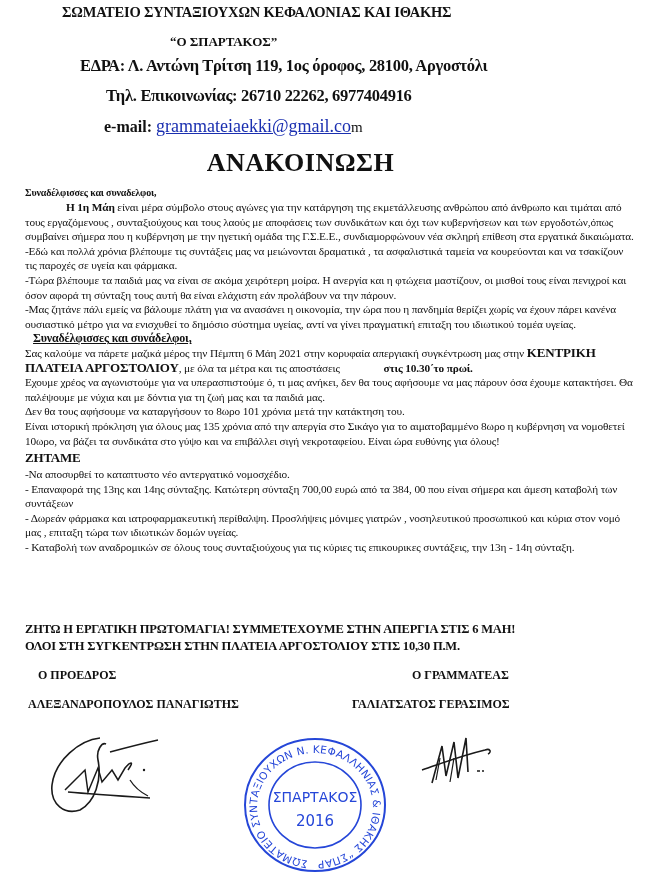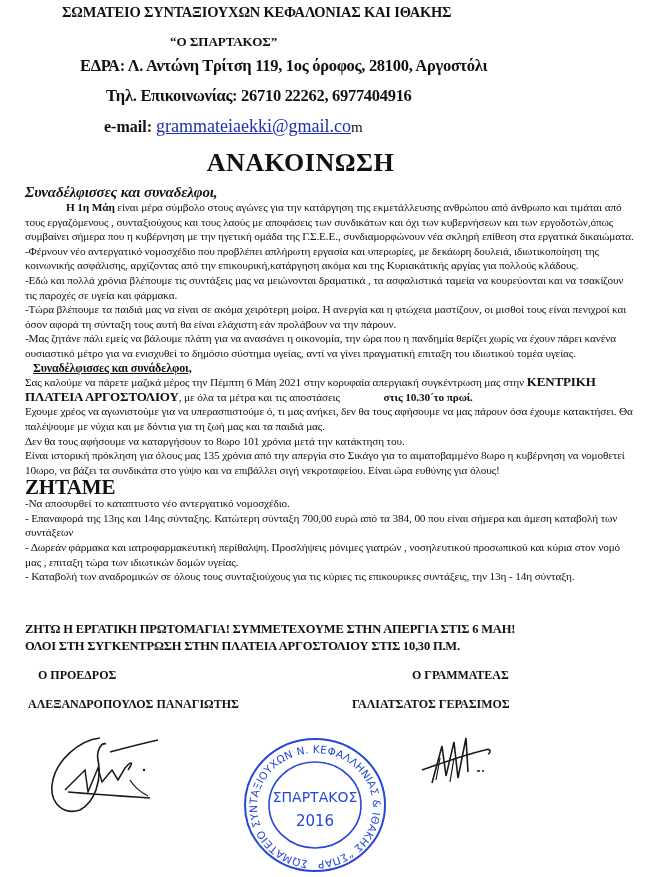--- a/index.html
+++ b/index.html
@@ -12,25 +12,25 @@
   .h2 { left: 170px; top: 34px; font-size: 13px; }
   .h3 { left: 80px; top: 56px; font-size: 16.5px; letter-spacing: -0.3px; }
   .h4 { left: 106px; top: 86px; font-size: 16.5px; letter-spacing: -0.3px; }
   .h5 { left: 104px; top: 116px; font-size: 16px; }
   .h5 a { font-weight: normal; color: #1a2fb0; text-decoration: underline; font-size: 18px; }
   .h5 .tail { font-weight: normal; font-size: 15px; }
   .title { position: absolute; left: 0; width: 601px; text-align: center; top: 148px;
            font-size: 26px; font-weight: bold; letter-spacing: 0.5px; }
   .body { position: absolute; left: 25px; top: 185px; width: 610px; font-size: 11.3px; line-height: 14.6px; letter-spacing: -0.15px; }
   .body p { margin: 0; }
-  .body .greet { font-weight: bold; font-size: 15px; line-height: 15px; font-style: italic; }
+  .body .greet { font-weight: bold; font-size: 10px; line-height: 15px; }
   .body .greet2 { font-weight: bold; font-size: 12px; padding-left: 8px; text-decoration: underline; }
   .body b { font-weight: bold; margin-left: 41px; }
   .big { font-weight: bold; font-size: 13px; }
-  .zhtame { font-weight: bold; font-size: 21px; line-height: 18px; margin-top: 1px !important; }
+  .zhtame { font-weight: bold; font-size: 13px; line-height: 18px; margin-top: 1px !important; }
   .slogans { position: absolute; left: 25px; top: 621px; font-size: 12.5px; font-weight: bold; line-height: 17px; white-space: nowrap; letter-spacing: -0.2px; }
   .sig-label { position: absolute; font-weight: bold; font-size: 12px; white-space: nowrap; }
   .stamp { position: absolute; left: 242px; top: 736px; width: 146px; height: 138px; }
   .sign { position: absolute; }
 </style>
 </head>
 <body>
 
 <div>
 
@@ -41,21 +41,20 @@
   <div class="hdr h5">
     <span>e-mail:</span>
     <a>grammateiaekki@gmail.co</a><span class="tail">m</span>
   </div>
 
   <div class="title">ΑΝΑΚΟΙΝΩΣΗ</div>
 
   <div class="body">
     <p class="greet">Συναδέλφισσες και συναδελφοι,</p>
     <p><b>Η 1η Μάη</b><span> είναι μέρα σύμβολο στους αγώνες για την κατάργηση της εκμετάλλευσης ανθρώπου από άνθρωπο και τιμάται από τους εργαζόμενους , συνταξιούχους και τους λαούς με αποφάσεις των συνδικάτων και όχι των κυβερνήσεων και των εργοδοτών,όπως συμβαίνει σήμερα που η κυβέρνηση με την ηγετική ομάδα της Γ.Σ.Ε.Ε., συνδιαμορφώνουν  νέα σκληρή επίθεση στα εργατικά δικαιώματα.</span></p>
-    <p> -Φέρνουν νέο αντεργατικό νομοσχέδιο που προβλέπει απλήρωτη εργασία και υπερωρίες, με δεκάωρη δουλειά, ιδιωτικοποίηση της κοινωνικής ασφάλισης, αρχίζοντας από την επικουρική,κατάργηση ακόμα και της Κυριακάτικής αργίας για πολλούς κλάδους.</p>
     <p>-Εδώ και πολλά  χρόνια βλέπουμε τις συντάξεις μας να μειώνονται δραματικά , τα ασφαλιστικά ταμεία να κουρεύονται και να τσακίζουν τις παροχές σε υγεία και φάρμακα.</p>
     <p>-Τώρα βλέπουμε τα παιδιά μας να είναι σε ακόμα χειρότερη μοίρα. Η ανεργία και η φτώχεια μαστίζουν, οι μισθοί  τους είναι πενιχροί και όσον αφορά τη σύνταξη τους αυτή θα είναι ελάχιστη εάν προλάβουν να την πάρουν.</p>
     <p>-Μας ζητάνε πάλι εμείς να βάλουμε πλάτη για να ανασάνει η οικονομία, την ώρα που η πανδημία θερίζει χωρίς να έχουν πάρει κανένα ουσιαστικό μέτρο για να ενισχυθεί το δημόσιο σύστημα υγείας, αντί να γίνει πραγματική επιταξη του ιδιωτικού τομέα υγείας.</p>
     <p class="greet2">Συναδέλφισσες και συνάδελφοι,</p>
     <p><span>Σας καλούμε να πάρετε μαζικά μέρος την Πέμπτη 6 Μάη 2021 στην κορυφαία απεργιακή συγκέντρωση μας στην  </span><span class="big">ΚΕΝΤΡΙΚΗ ΠΛΑΤΕΙΑ ΑΡΓΟΣΤΟΛΙΟΥ</span><span>, με όλα τα μέτρα και τις αποστάσεις  </span><b>στις  10.30΄το πρωί.</b></p>
     <p>Εχουμε χρέος να αγωνιστούμε  για να υπερασπιστούμε ό, τι  μας ανήκει, δεν θα τους αφήσουμε να μας πάρουν  όσα έχουμε κατακτήσει. Θα παλέψουμε με νύχια και με δόντια  για τη ζωή μας και τα παιδιά μας.</p>
     <p>Δεν θα τους αφήσουμε να καταργήσουν το 8ωρο 101 χρόνια μετά την κατάκτηση του.</p>
     <p>Είναι ιστορική πρόκληση για όλους μας 135 χρόνια από την απεργία στο Σικάγο για το αιματοβαμμένο 8ωρο  η κυβέρνηση να νομοθετεί 10ωρο,  να βάζει τα συνδικάτα στο γύψο και να επιβάλλει σιγή νεκροταφείου. Είναι ώρα ευθύνης για όλους!</p>
     <p class="zhtame">ΖΗΤΑΜΕ</p>
     <p>-Να αποσυρθεί το καταπτυστο νέο αντεργατικό νομοσχέδιο.</p>

